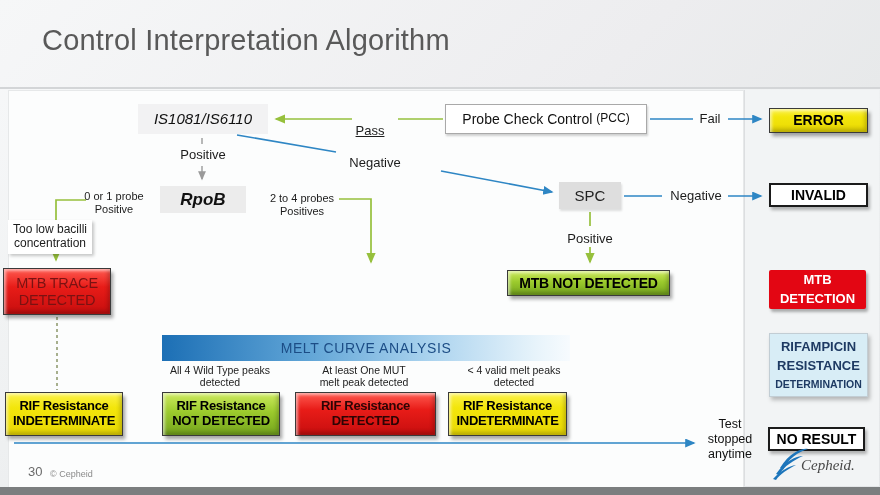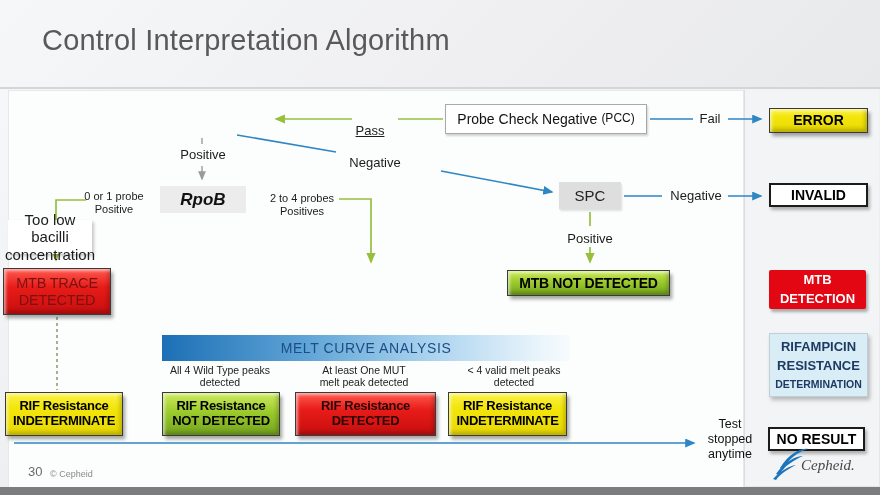--- a/index.html
+++ b/index.html
@@ -34,21 +34,21 @@
   .red3d{background:linear-gradient(180deg,#ff5a50 0%,#e81c18 40%,#c70e0e 100%);}
   .trace-text{color:#7a1212;font-weight:normal;font-size:14.5px;letter-spacing:-.2px;}
   .melt-bar{background:linear-gradient(90deg,#1c6fb5 0%,#5fa4d6 35%,#a9d2ee 65%,#e8f4fb 92%,#f7fbfe 100%);
      color:#1c4d86;font-size:14px;letter-spacing:.6px;}
   .melt-lbl{font-size:10.5px;color:#222;}
   .rifbox-text{font-weight:bold;font-size:13px;letter-spacing:-.3px;color:#000;}
   .mtbdet-node{background:#e30613;color:#fff;font-weight:bold;font-size:13px;line-height:1.45;
      border-radius:2px;box-shadow:2px 3px 3px rgba(0,0,0,.3);}
   .rifamp-node{background:#d8edf6;border:1px solid #c2cdd4;box-shadow:2px 3px 4px rgba(0,0,0,.25);
      color:#1e3a63;flex-direction:column;}
-  .too-low{background:#fff;box-shadow:2px 2px 3px rgba(0,0,0,.22);font-size:15px;color:#1c1c1c;}
+  .too-low{background:#fff;box-shadow:2px 2px 3px rgba(0,0,0,.22);font-size:12px;color:#1c1c1c;}
   .footer-page{position:absolute;left:28px;top:464px;font-size:13px;color:#6a6a6a;}
   .footer-copy{position:absolute;left:50px;top:469px;font-size:9px;color:#8a8a8a;}
   .brand-text{position:absolute;left:801px;top:457px;font-family:"Liberation Serif",serif;
      font-style:italic;font-size:15px;color:#474747;}
   .test-stopped{font-size:12.5px;color:#111;line-height:1.2;}
 </style>
 </head>
 <body>
 
 <div class="slide">
@@ -86,23 +86,26 @@
     <path d="M624,196 H662" stroke="#2e86c4" stroke-width="1.6" fill="none"></path>
     <path d="M728,196 H761" stroke="#2e86c4" stroke-width="1.6" fill="none" marker-end="url(#ab)"></path>
     <path d="M14,443 H694" stroke="#2e86c4" stroke-width="1.6" fill="none" marker-end="url(#ab)"></path>
 
     <path d="M202,138 V144" stroke="#9a9a9a" stroke-width="1.4" fill="none"></path>
     <path d="M202,166 V179" stroke="#9a9a9a" stroke-width="1.4" fill="none" marker-end="url(#agr)"></path>
 
     <path d="M57,317 V390" stroke="#6f7d45" stroke-width="1.2" stroke-dasharray="3,3" fill="none"></path>
   </svg>
 
+  <div class="n is-node" style="left:138px;top:104px;width:130px;height:30px;">
+    <span>IS1081/IS6110</span>
+  </div>
   <div class="n lbl" style="left:340px;top:123px;width:60px;height:16px;text-decoration:underline;">Pass</div>
   <div class="n pcc-node" style="left:445px;top:104px;width:202px;height:30px;">
-    <span>Probe Check Negative</span>
+    <span>Probe Check Control</span>
     <span class="pcc-paren">(PCC)</span>
   </div>
   <div class="n lbl" style="left:685px;top:111px;width:50px;height:16px;">Fail</div>
   <div class="n hard yellow3d" style="left:769px;top:108px;width:99px;height:25px;font-size:14px;">ERROR</div>
 
   <div class="n lbl" style="left:175px;top:147px;width:56px;height:16px;">Positive</div>
   <div class="n lbl" style="left:340px;top:155px;width:70px;height:16px;">Negative</div>
 
   <div class="n rpob-node" style="left:160px;top:186px;width:86px;height:27px;">RpoB</div>
   <div class="n spc-node" style="left:559px;top:182px;width:62px;height:27px;">SPC</div>

